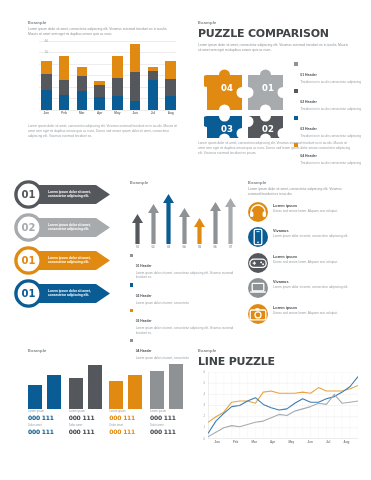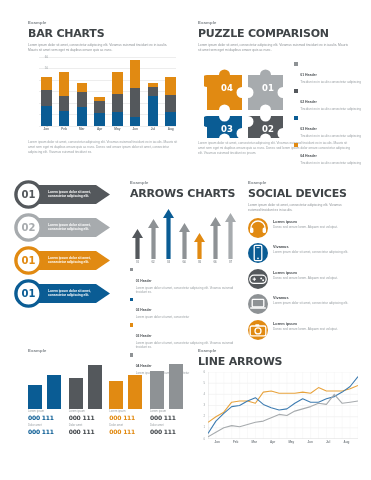--- a/index.html
+++ b/index.html
@@ -92,21 +92,20 @@
         justify-content:space-around;}
   .lg-xl{font-size:3px;font-weight:bold;color:#7c8287;}
 </style>
 </head>
 <body>
 
 <div class="page">
 
   <div class="panel" style="left:28px;top:20px;width:152px;">
     <p class="eyebrow">Example</p>
-    <p class="h-title">BAR CHARTS</p>
     <p class="blurb" style="width:148px;">Lorem ipsum dolor sit amet, consectetur adipiscing elit. Vivamus euismod tincidunt ex in iaculis. Mauris sit amet sem eget mi dapibus ornare quis ac nunc.</p>
     <div class="bc-plot">
       <div class="bc-grid" id="bc-grid">
           <div class="bc-gline" style="top:0.0px"></div>
           <div class="bc-ylab" style="top:0.0px">60</div>
           <div class="bc-gline" style="top:11.5px"></div>
           <div class="bc-ylab" style="top:11.5px">50</div>
           <div class="bc-gline" style="top:23.0px"></div>
           <div class="bc-ylab" style="top:23.0px">40</div>
           <div class="bc-gline" style="top:34.5px"></div>
@@ -261,21 +260,20 @@
           <svg class="na-circ" width="29" height="29" viewBox="0 0 29 29">
             <circle cx="14.5" cy="14.5" r="12.6" fill="#ffffff" stroke="#0A5C94" stroke-width="3.4"></circle>
           </svg>
           <div class="na-num" style="color:#0A5C94">01</div>
         </div>
       </div>
   </div>
 
   <div class="panel" style="left:130px;top:180px;width:108px;">
     <p class="eyebrow">Example</p>
-    <p class="h-title">ARROWS CHARTS</p>
     <div class="ac-plot">
       <div class="ac-bars" id="ac-bars">
           <svg width="11" height="30.0" viewBox="0 0 11 30.0">
             <path d="M5.5 0 L11 9 H7.6 V30.0 H3.4 V9 H0 Z" fill="#54585C"></path>
           </svg>
           <svg width="11" height="40.0" viewBox="0 0 11 40.0">
             <path d="M5.5 0 L11 9 H7.6 V40.0 H3.4 V9 H0 Z" fill="#8E9295"></path>
           </svg>
           <svg width="11" height="50.0" viewBox="0 0 11 50.0">
             <path d="M5.5 0 L11 9 H7.6 V50.0 H3.4 V9 H0 Z" fill="#0A5C94"></path>
@@ -318,21 +316,20 @@
         </div>
         <div class="ac-item">
           <span class="ac-sq" style="background:#8E9295"></span>
           <span><span class="ac-h">04 Header</span><span class="ac-t" style="display:block">Lorem ipsum dolor sit amet, consectetur</span></span>
         </div>
       </div>
   </div>
 
   <div class="panel" style="left:248px;top:180px;width:114px;">
     <p class="eyebrow">Example</p>
-    <p class="h-title">SOCIAL DEVICES</p>
     <p class="blurb" style="width:104px;">Lorem ipsum dolor sit amet, consectetur adipiscing elit. Vivamus euismod tincidunt ex in iaculis.</p>
     <div class="sd-list" id="sd-list">
         <div class="sd-row">
           <span class="sd-ico" style="background:#E18A12">
             <svg width="20" height="20" viewBox="0 0 20 20">
               <path d="M3 10a7 7 0 0 1 14 0" fill="none" stroke="#fff" stroke-width="1.3"></path>
               <rect x="2" y="9.5" width="3.4" height="5.5" rx="1.5" fill="#fff"></rect>
               <rect x="14.6" y="9.5" width="3.4" height="5.5" rx="1.5" fill="#fff"></rect>
             </svg>
           </span>
@@ -450,21 +447,21 @@
             <p class="cb-val" style="color:#43484C">000 111</p>
             <p class="cb-cap">Dolor amet</p>
             <p class="cb-val" style="color:#43484C">000 111</p>
           </div>
         </div>
     </div>
   </div>
 
   <div class="panel" style="left:198px;top:348px;width:160px;">
     <p class="eyebrow">Example</p>
-    <p class="h-title">LINE ARROWS</p>
+    <p class="h-title">LINE PUZZLE</p>
     <div class="lg-plot">
       <div class="lg-y" id="lg-y">
           <div class="lg-yl" style="top:67.0px">0</div>
           <div class="lg-yl" style="top:55.8px">1</div>
           <div class="lg-yl" style="top:44.7px">2</div>
           <div class="lg-yl" style="top:33.5px">3</div>
           <div class="lg-yl" style="top:22.3px">4</div>
           <div class="lg-yl" style="top:11.2px">5</div>
           <div class="lg-yl" style="top:0.0px">6</div>
         </div>

